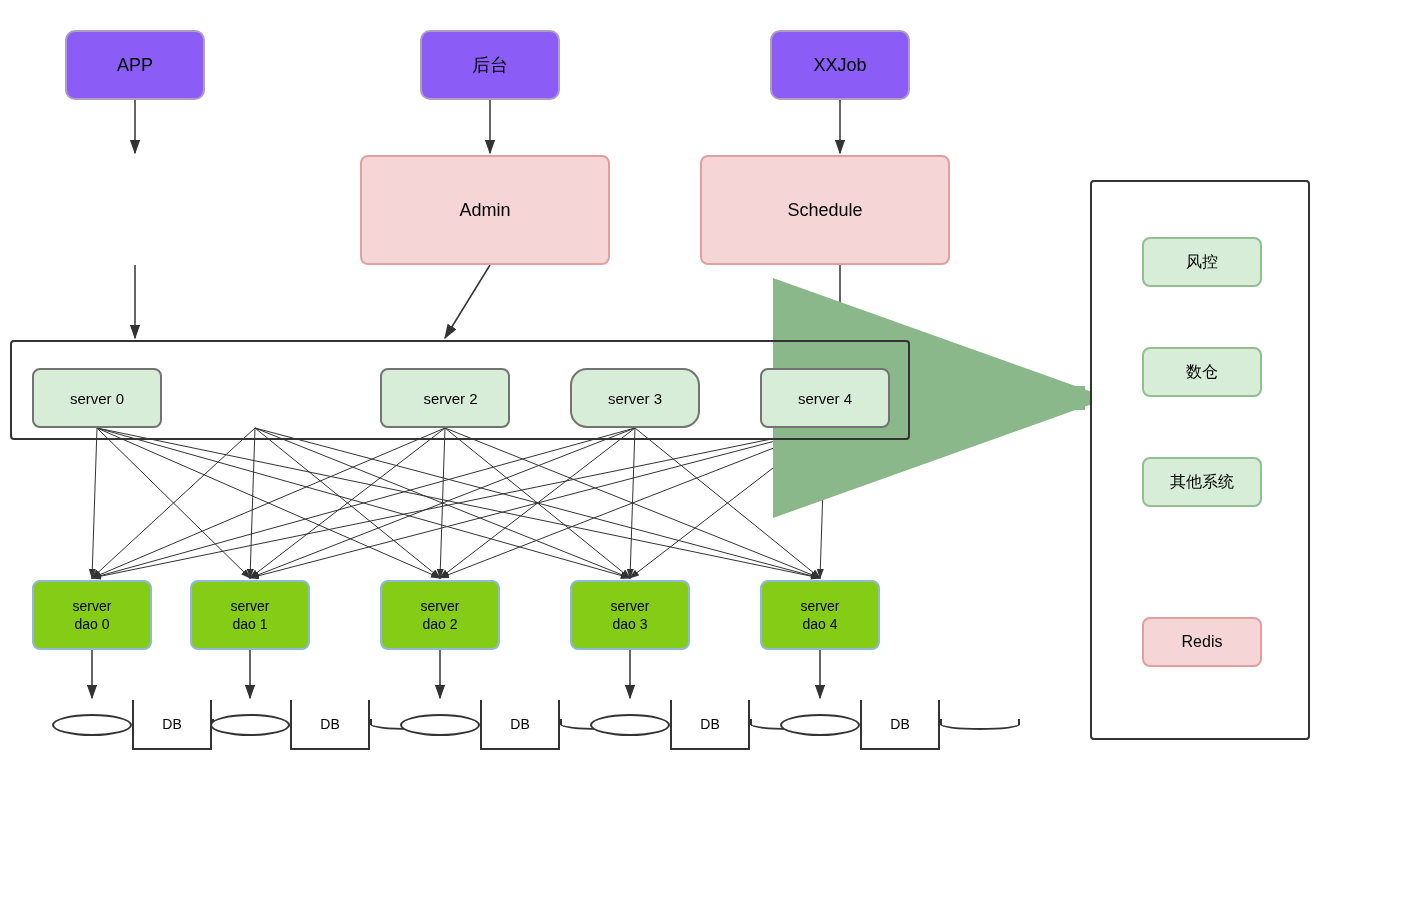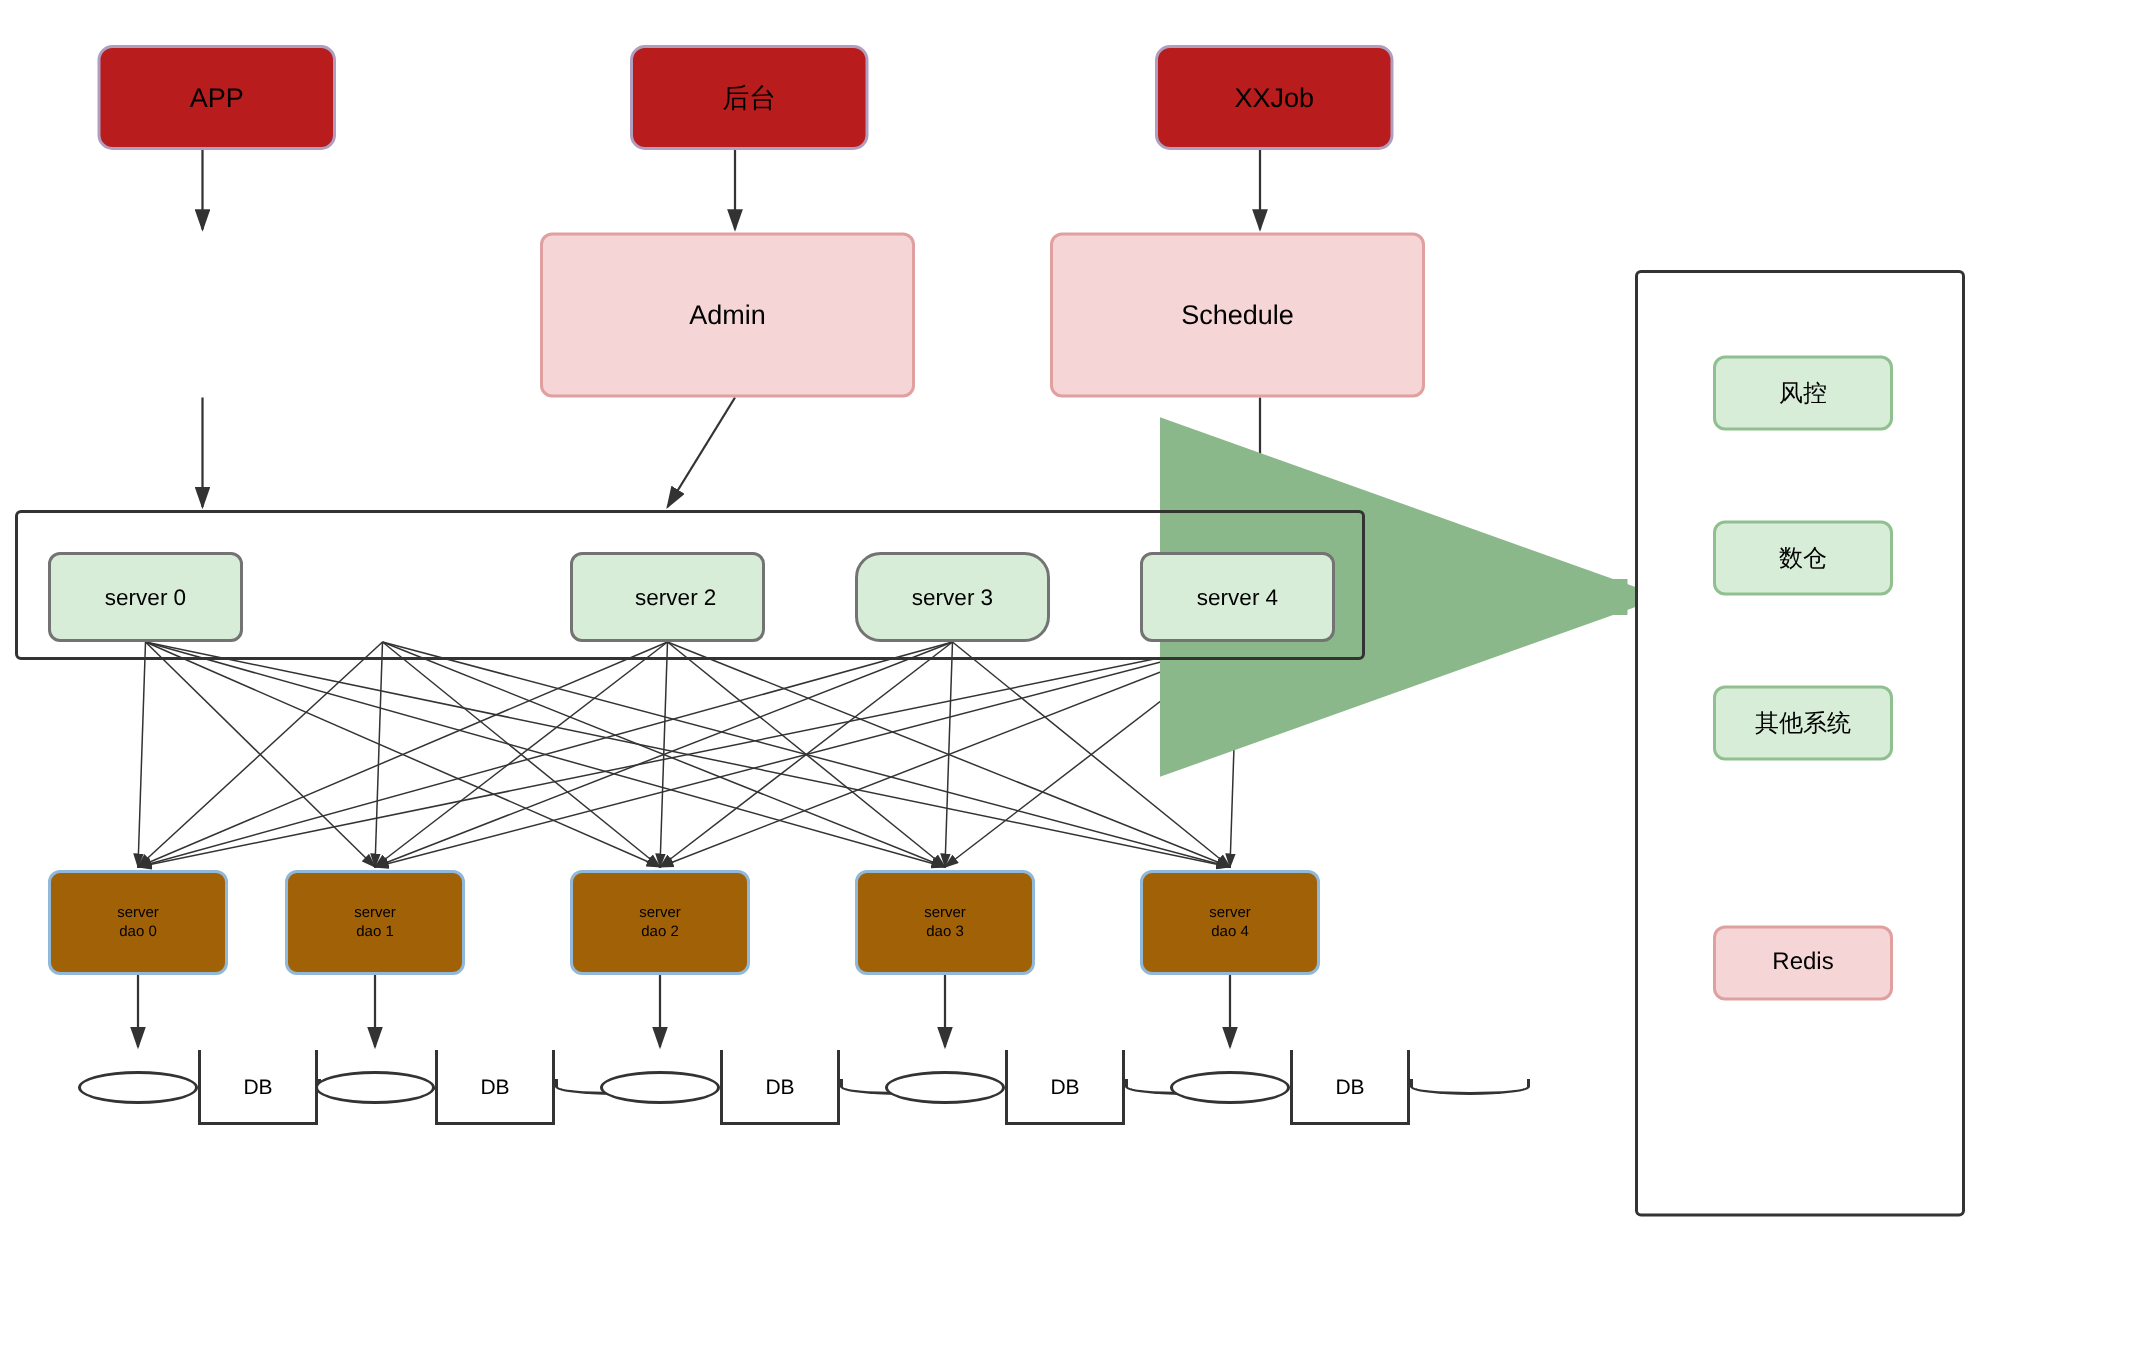--- a/index.html
+++ b/index.html
@@ -24,24 +24,24 @@
       align-items: center;
       justify-content: center;
       text-align: center;
       border-radius: 8px;
       font-size: 18px;
       font-weight: 400;
     }
 
     
     .client-box {
-      background: #b91c1c;
+      background: #8b5cf6;
       border: 2px solid #b09ec0;
       border-radius: 10px;
-      width: 159px;
+      width: 140px;
       height: 70px;
     }
 
     
     .service-box {
       background: #f5d5d5;
       border: 2px solid #e0a0a0;
       border-radius: 8px;
       width: 250px;
       height: 110px;
@@ -52,26 +52,26 @@
       background: #d8edd8;
       border: 2px solid #737373;
       border-radius: 8px;
       width: 130px;
       height: 60px;
       font-size: 15px;
     }
 
     
     .dao-box {
-      background: #a16207;
+      background: #84cc16;
       border: 2px solid #90b8d8;
       border-radius: 8px;
       width: 120px;
       height: 70px;
-      font-size: 10px;
+      font-size: 14px;
       line-height: 1.3;
     }
 
     
     .right-panel {
       position: absolute;
       border: 2px solid #333;
       border-radius: 4px;
       background: #fff;
     }
@@ -305,21 +305,21 @@
   </div>
 
   <div class="db-cylinder" style="left:780px; top:700px;">
     <div class="db-cylinder-top"></div>
     <div class="db-cylinder-body">
       <span>DB</span>
     </div>
     <div class="db-cylinder-bottom"></div>
   </div>
 
-  <div class="right-panel" style="left:1090px; top:180px; width:220px; height:631px;">
+  <div class="right-panel" style="left:1090px; top:180px; width:220px; height:560px;">
     <div class="right-box" style="left:50px; top:55px;">
       <span>风控</span>
     </div>
     <div class="right-box" style="left:50px; top:165px;">
       <span>数仓</span>
     </div>
     <div class="right-box" style="left:50px; top:275px;">
       <span>其他系统</span>
     </div>
     <div class="right-box-redis" style="left:50px; top:435px;">

